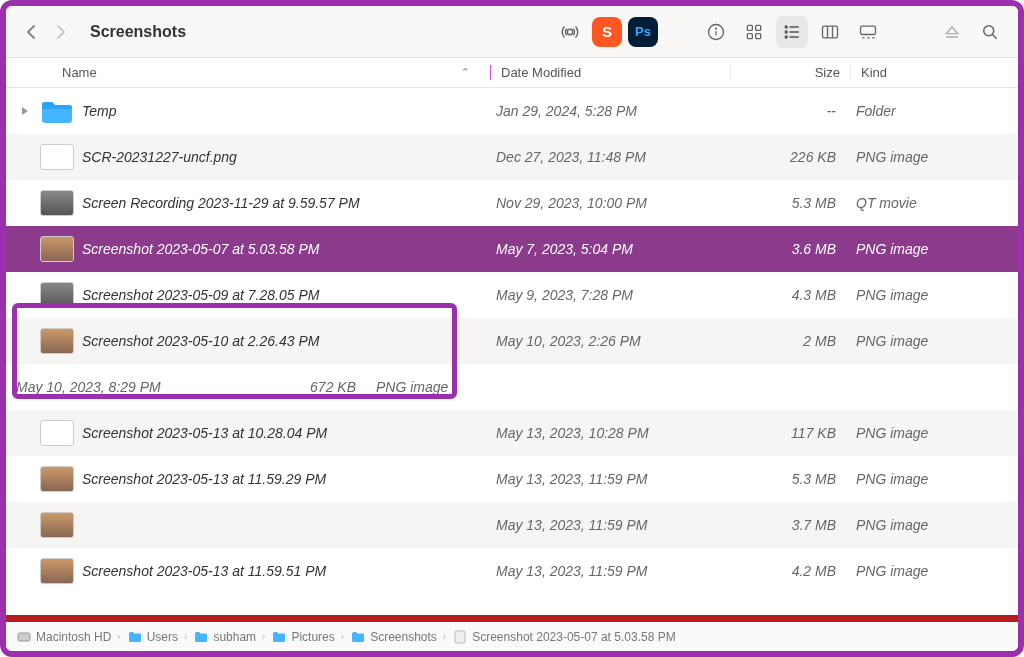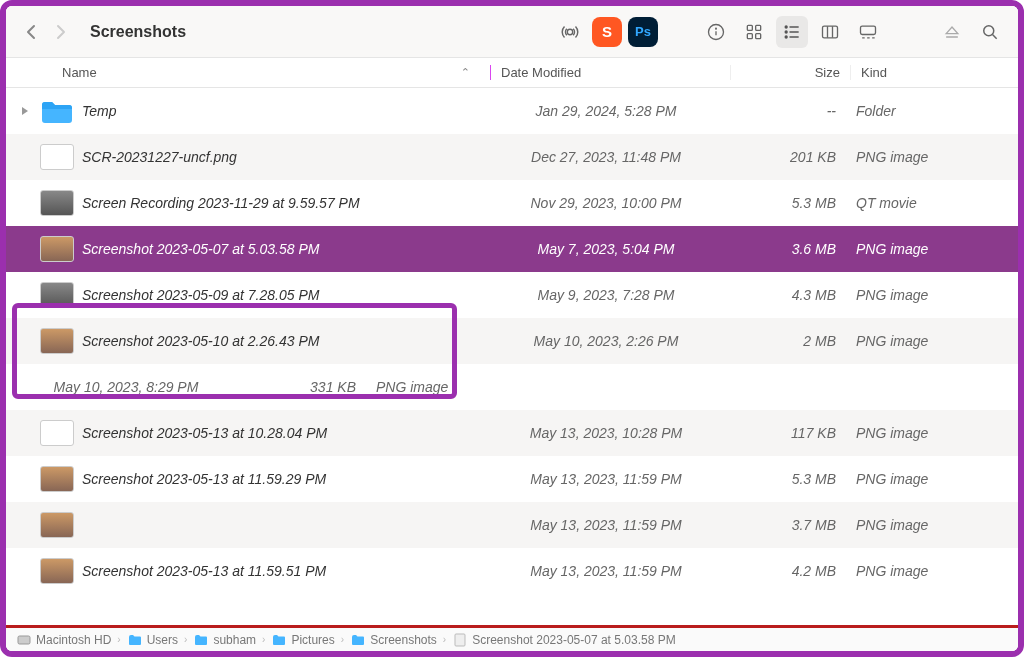--- a/index.html
+++ b/index.html
@@ -83,38 +83,38 @@
   .cell-name { flex:0 0 480px; display:flex; align-items:center; gap:8px; padding-left:14px !important;}
   .disclosure { width:12px; color:#888; font-size:12px;}
   .thumb {
     width:34px; height:26px; border:1px solid #ccc; border-radius:3px;
     background:#fff; flex-shrink:0;
     display:flex;align-items:center;justify-content:center;font-size:9px;color:#aaa;overflow:hidden;
   }
   .thumb.folder { border:none; background:none; }
   .thumb.dark { background:linear-gradient(#888,#555); }
   .thumb.photo { background:linear-gradient(#c96,#865); }
-  .cell-date { flex:0 0 240px; color:#666;text-align:center;}
+  .cell-date { flex:0 0 240px; color:#666;}
   .cell-size { flex:0 0 120px; text-align:right; color:#666;}
   .cell-kind { flex:1; color:#666;}
   .row.selected .cell-date,.row.selected .cell-size,.row.selected .cell-kind { color:#fff; }
 
   .highlight-box {
     position:absolute;
     left:6px; width:445px; top:215px; height:96px;
     border:5px solid #9b2fae;
     border-radius:6px;
     pointer-events:none;
     z-index:50;
   }
 
   
   .pathbar {
-    height:26px;
-    border-top:3px solid #b91c1c;
+    height:36px;
+    border-top:7px solid #b91c1c;
     display:flex;
     align-items:center;
     padding:0 10px;
     font-size:12px;
     color:#777;
     gap:6px;
     background:#fafafa;
   }
   .pathbar .pc { display:flex; align-items:center; gap:4px;}
   .pathbar .pi { width:16px;height:16px;display:inline-flex;align-items:center;justify-content:center;font-size:12px;}
@@ -242,21 +242,21 @@
         <div class="cell cell-size">--</div>
         <div class="cell cell-kind">Folder</div>
       </div>
       <div class="row alt">
         <div class="cell cell-name">
           <span class="disclosure"></span>
           <div class="thumb"></div>
           <span>SCR-20231227-uncf.png</span>
         </div>
         <div class="cell cell-date">Dec 27, 2023, 11:48 PM</div>
-        <div class="cell cell-size">201 KB</div>
+        <div class="cell cell-size">226 KB</div>
         <div class="cell cell-kind">PNG image</div>
       </div>
       <div class="row">
         <div class="cell cell-name">
           <span class="disclosure"></span>
           <div class="thumb dark"></div>
           <span>Screen Recording 2023-11-29 at 9.59.57 PM</span>
         </div>
         <div class="cell cell-date">Nov 29, 2023, 10:00 PM</div>
         <div class="cell cell-size">5.3 MB</div>
@@ -287,21 +287,21 @@
           <span class="disclosure"></span>
           <div class="thumb photo"></div>
           <span>Screenshot 2023-05-10 at 2.26.43 PM</span>
         </div>
         <div class="cell cell-date">May 10, 2023, 2:26 PM</div>
         <div class="cell cell-size">2 MB</div>
         <div class="cell cell-kind">PNG image</div>
       </div>
       <div class="row">
         <div class="cell cell-date">May 10, 2023, 8:29 PM</div>
-        <div class="cell cell-size">331 KB</div>
+        <div class="cell cell-size">672 KB</div>
         <div class="cell cell-kind">PNG image</div>
       </div>
       <div class="row alt">
         <div class="cell cell-name">
           <span class="disclosure"></span>
           <div class="thumb"></div>
           <span>Screenshot 2023-05-13 at 10.28.04 PM</span>
         </div>
         <div class="cell cell-date">May 13, 2023, 10:28 PM</div>
         <div class="cell cell-size">117 KB</div>

